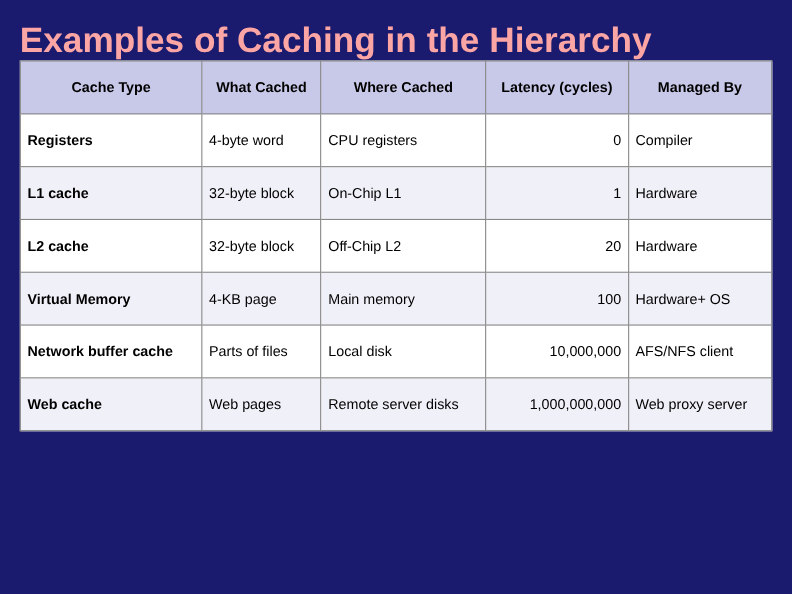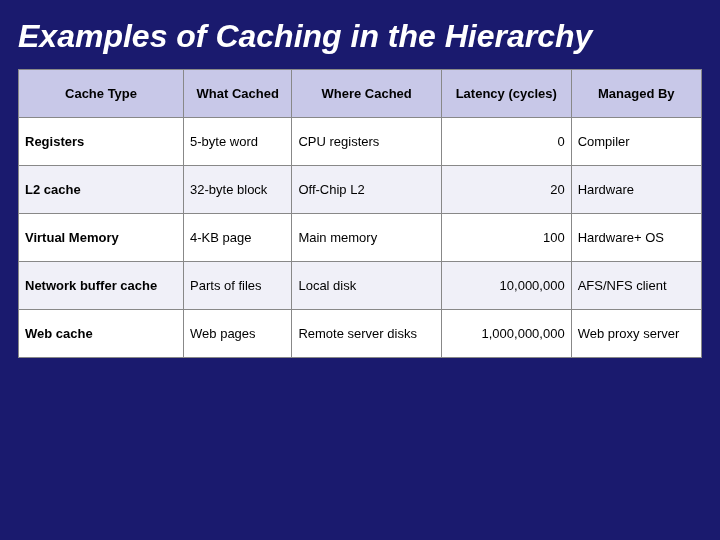--- a/index.html
+++ b/index.html
@@ -12,25 +12,23 @@
     }
     .slide {
       width: 720px;
       height: 540px;
       background: #1a1a6e;
       padding: 18px 18px 14px 18px;
       display: flex;
       flex-direction: column;
     }
     .title {
-      color: #ffffff;
+      color: #fca5a5;
       font-size: 32px;
       font-weight: bold;
-      margin-bottom: 14px;
-      font-style: italic;
     }
     table {
       border-collapse: collapse;
       width: 100%;
       background: #ffffff;
       font-size: 13px;
     }
     th, td {
       border: 1px solid #888;
       padding: 16px 6px;
@@ -70,24 +68,31 @@
         <th>Cache Type</th>
         <th>What Cached</th>
         <th>Where Cached</th>
         <th>Latency (cycles)</th>
         <th>Managed By</th>
       </tr>
     </thead>
     <tbody id="table-body">
     <tr>
           <td class="bold-cell">Registers</td>
-          <td>5-byte word</td>
+          <td>4-byte word</td>
           <td>CPU registers</td>
           <td class="numeric">0</td>
           <td>Compiler</td>
+        </tr>
+        <tr>
+          <td class="bold-cell">L1 cache</td>
+          <td>32-byte block</td>
+          <td>On-Chip L1</td>
+          <td class="numeric">1</td>
+          <td>Hardware</td>
         </tr>
         <tr>
           <td class="bold-cell">L2 cache</td>
           <td>32-byte block</td>
           <td>Off-Chip L2</td>
           <td class="numeric">20</td>
           <td>Hardware</td>
         </tr>
         <tr>
           <td class="bold-cell">Virtual Memory</td>

